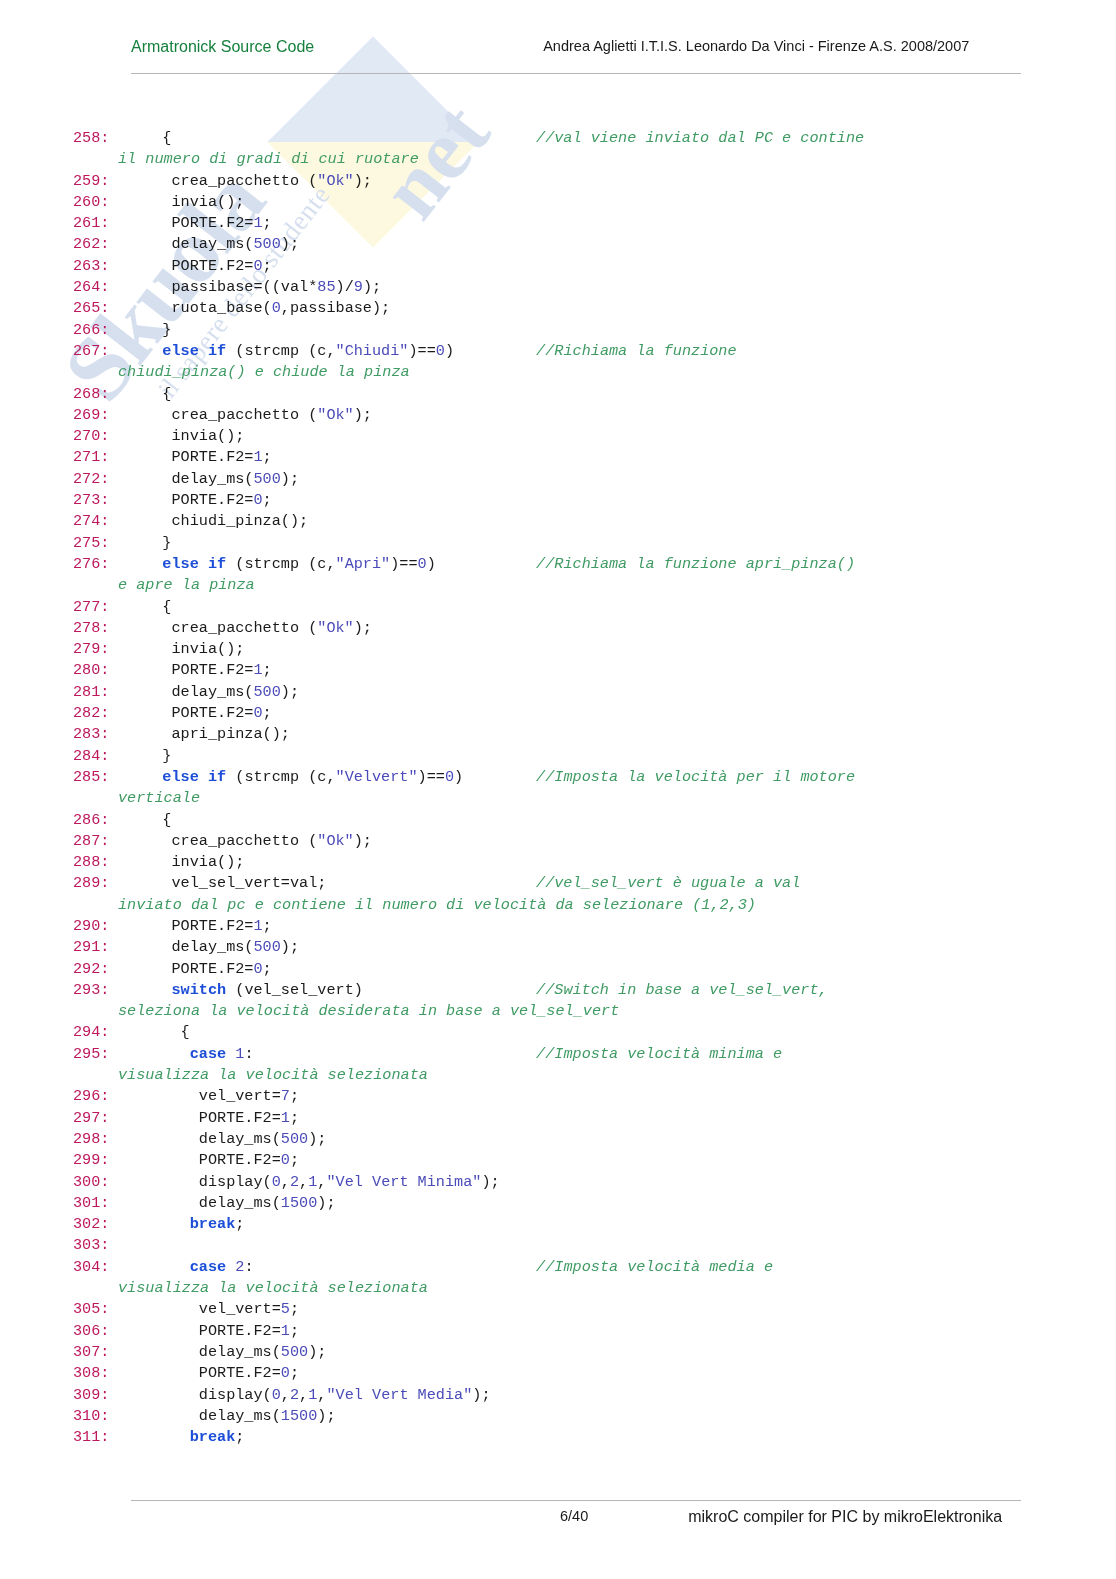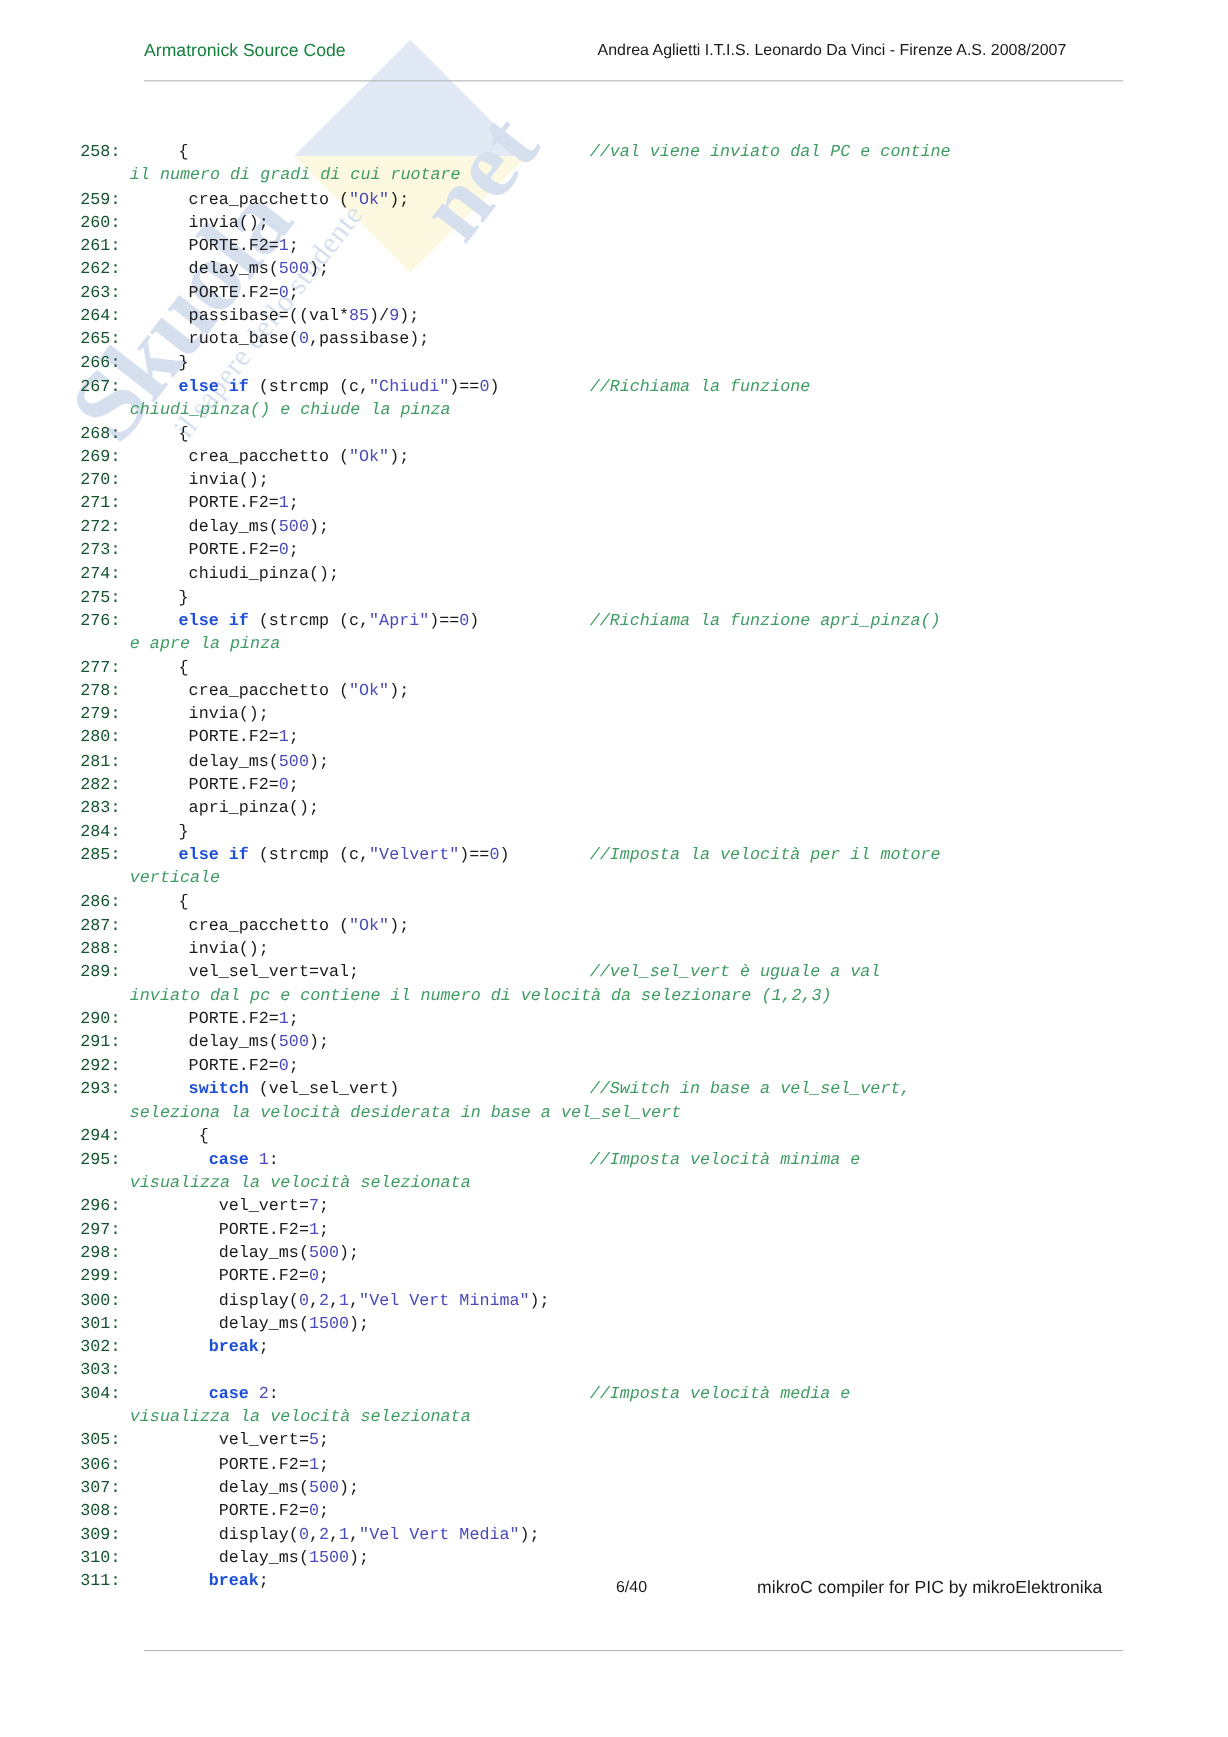--- a/index.html
+++ b/index.html
@@ -106,21 +106,21 @@
     height: 1px;
     background: #b6b6b6;
     z-index: 2;
   }
   .rule-top { top: 73px; }
   .rule-bottom { top: 1500px; }
 
   .footer {
     position: absolute;
     left: 131px;
-    top: 1435px;
+    top: 1508px;
     width: 890px;
     display: flex;
     z-index: 2;
   }
   .footer-page {
     font-size: 14.5px;
     color: #1a1a1a;
     margin-left: 429px;
   }
   .footer-note {
@@ -141,21 +141,21 @@
     font-size: 15.2px;
     line-height: 21.3px;
     color: #1b1b1b;
     white-space: pre;
   }
   .ln {
     display: inline-block;
     width: 62px;
     text-align: left;
     margin-left: 73px;
-    color: #14532d;
+    color: #be185d;
   }
   .row { height: 21.3px; }
   .cont {
     padding-left: 118px;
   }
   .kw   { color: #1d4ed8; font-weight: bold; }
   .str  { color: #4a4ab9; }
   .num  { color: #4a4ab9; }
   .cmt  { color: #3f9b63; font-style: italic; margin-top: 24px; }
   .gap  { display: inline-block; }

